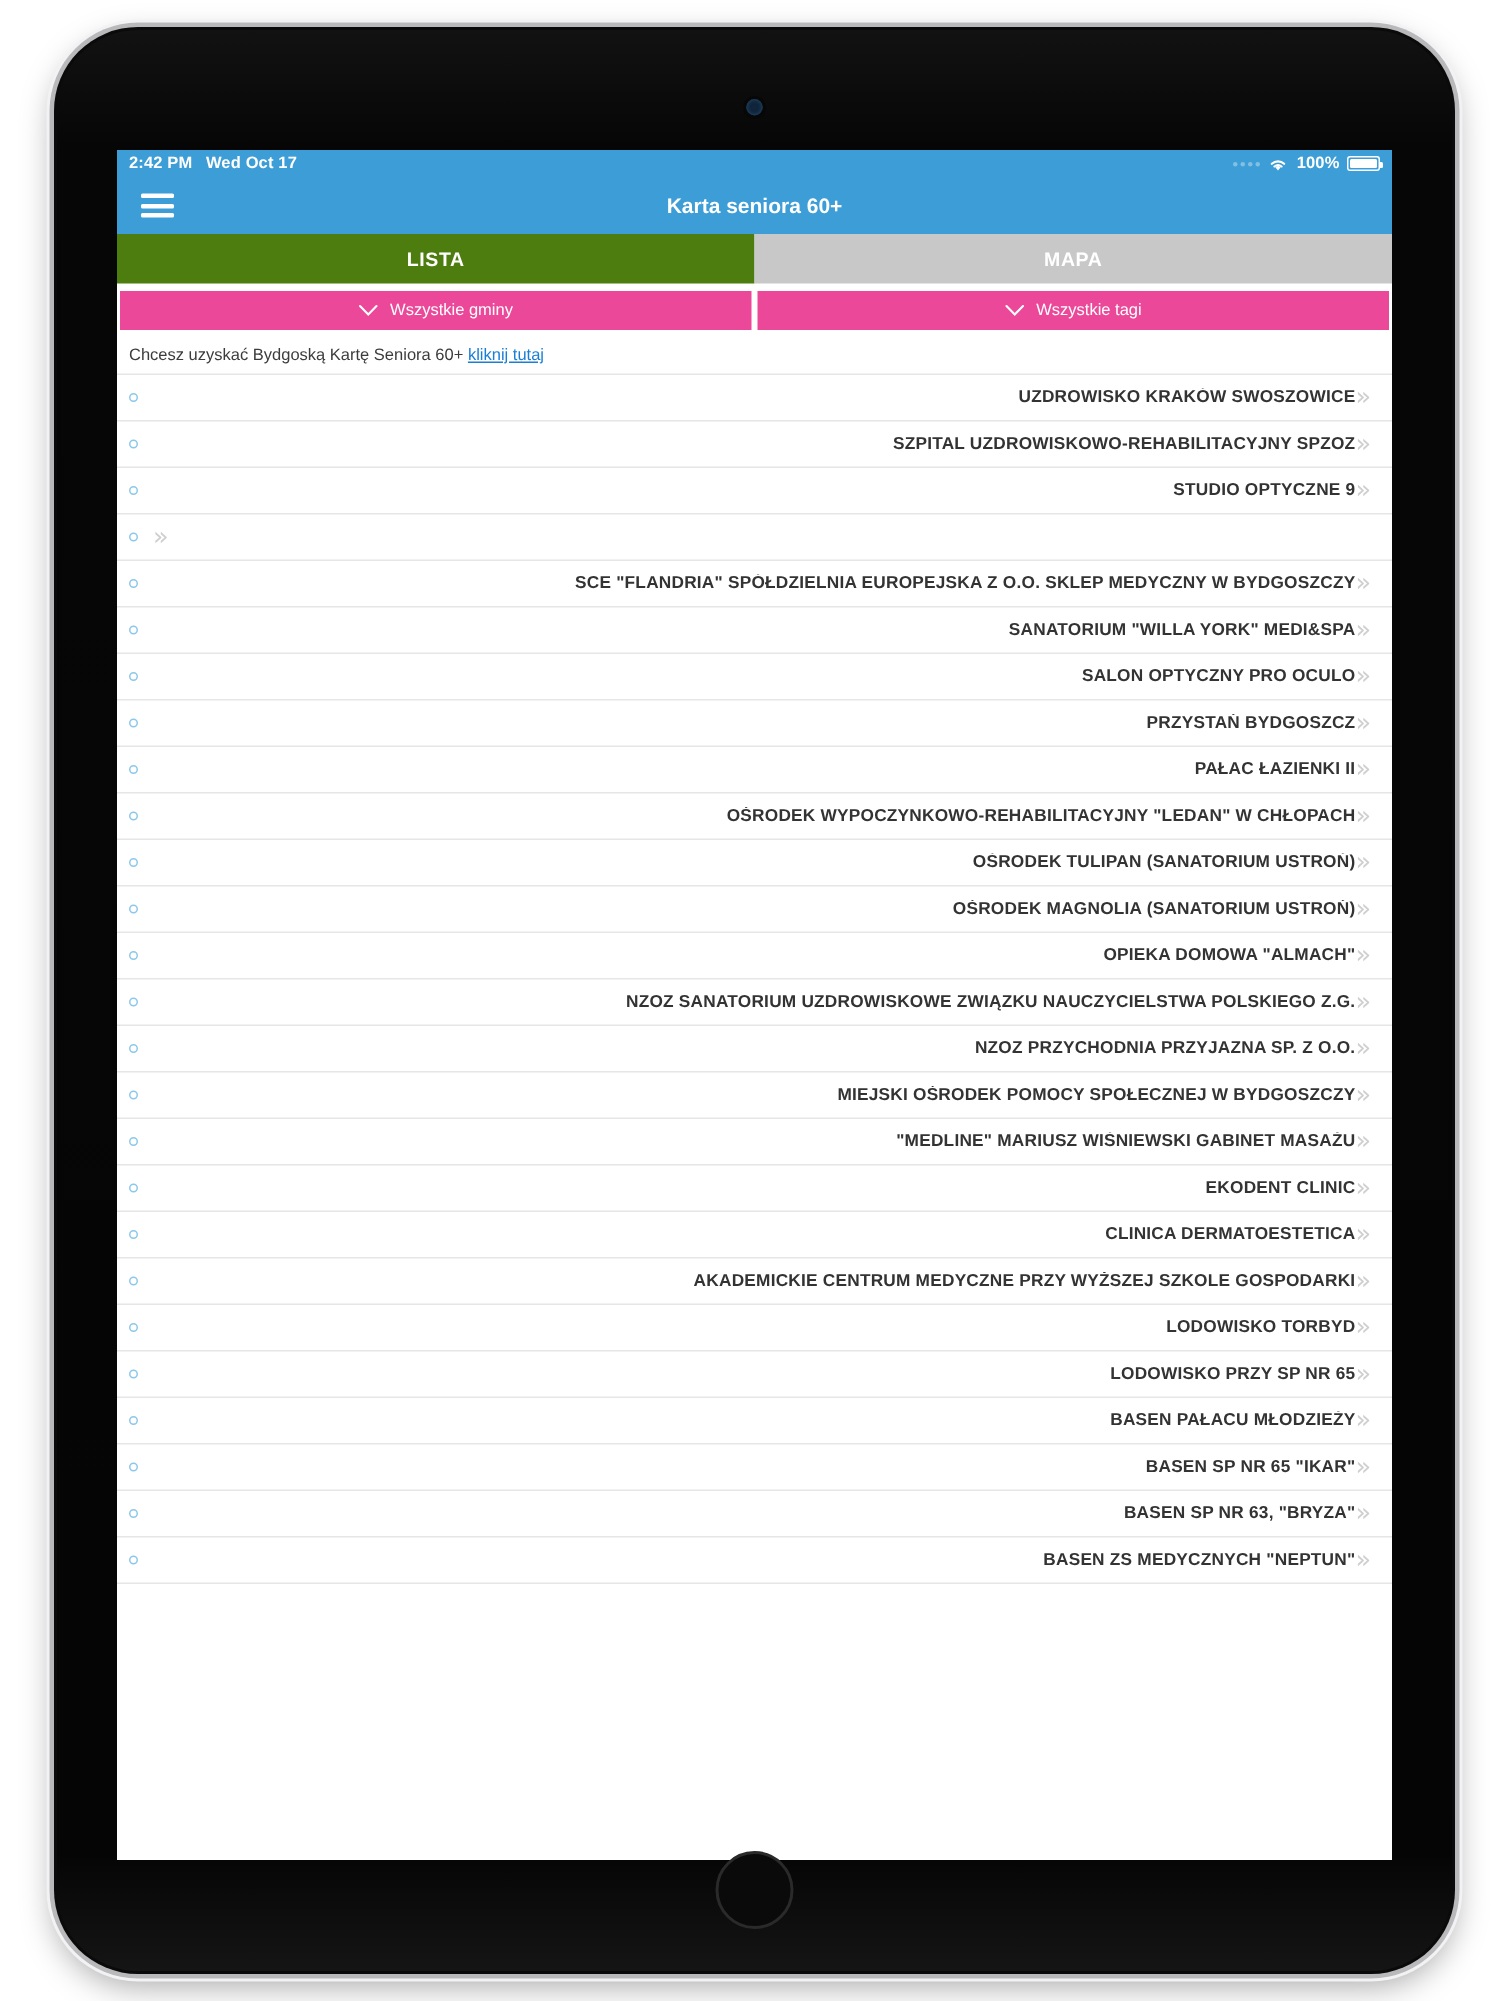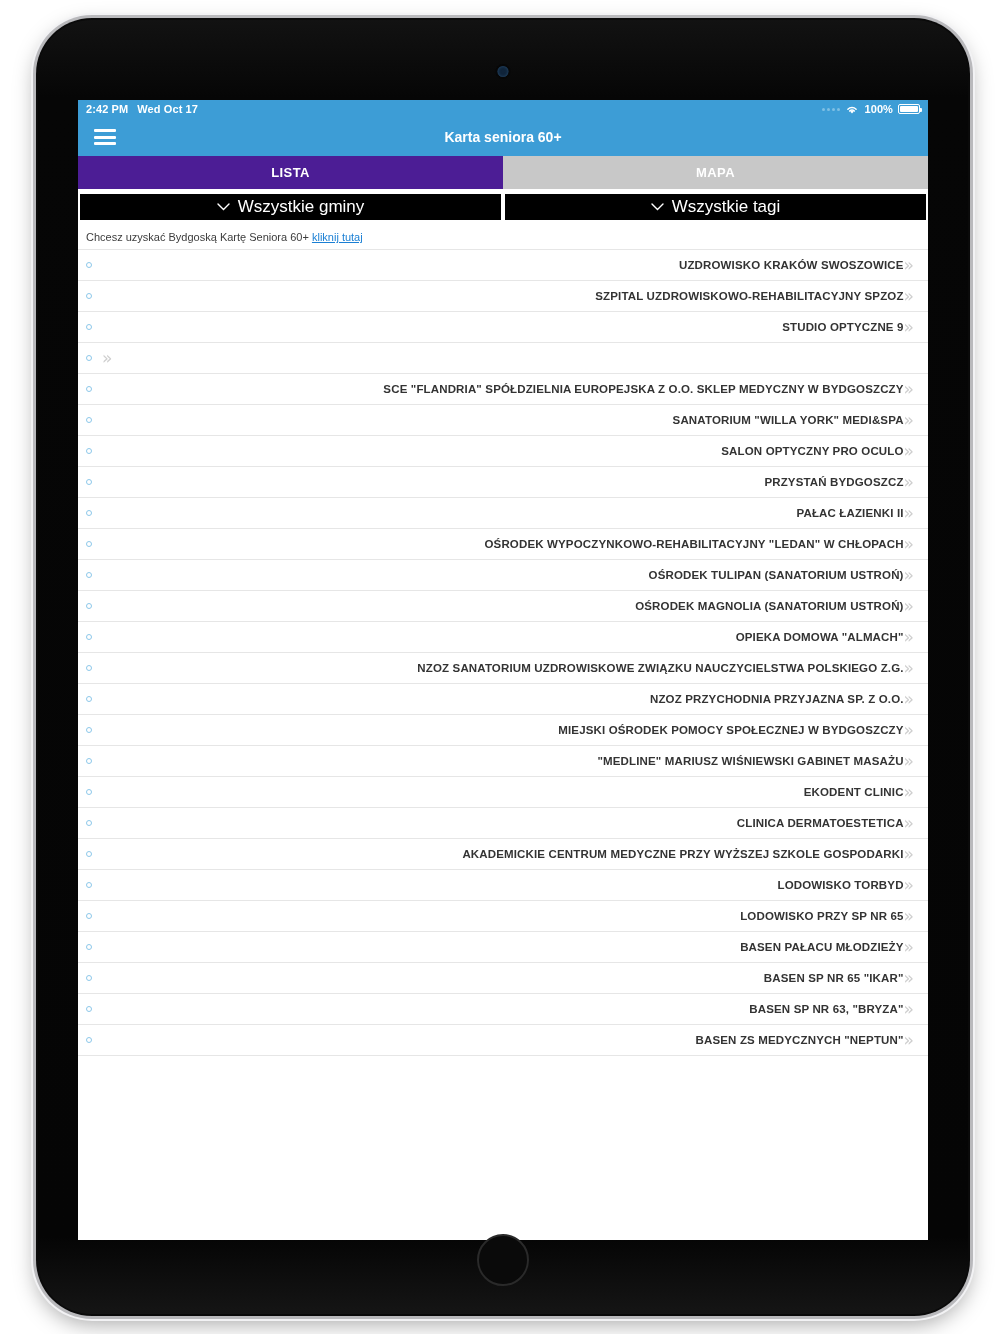--- a/index.html
+++ b/index.html
@@ -91,31 +91,31 @@
     font-size:14px; font-weight:bold;
   }
 
   
   .tabs{ display:flex; height:33px; }
   .tab{
     flex:1; display:flex; align-items:center; justify-content:center;
     font-size:13px; font-weight:bold; letter-spacing:.4px;
     cursor:pointer; color:#ffffff;
   }
-  .tab.active{ background:#4c1d95; }
+  .tab.active{ background:#4d7c0f; }
   .tab.inactive{ background:#c8c8c8; }
 
   
   .filters{
     display:flex; gap:4px; padding:5px 2px 3px 2px; background:#ffffff;
   }
   .filter-btn{
-    flex:1; height:26px; background:#000000; color:#ffffff;
+    flex:1; height:26px; background:#ec4899; color:#ffffff;
     display:flex; align-items:center; justify-content:center; gap:8px;
-    font-size:17px; cursor:pointer;
+    font-size:11px; cursor:pointer;
   }
   .chev-down{ display:block; }
 
   
   .info-line{
     padding:8px 8px 6px 8px; font-size:11px; color:#3c3c3c;
   }
   .info-link{ color:#1a7fd4; text-decoration:underline; cursor:pointer; }
 
   

